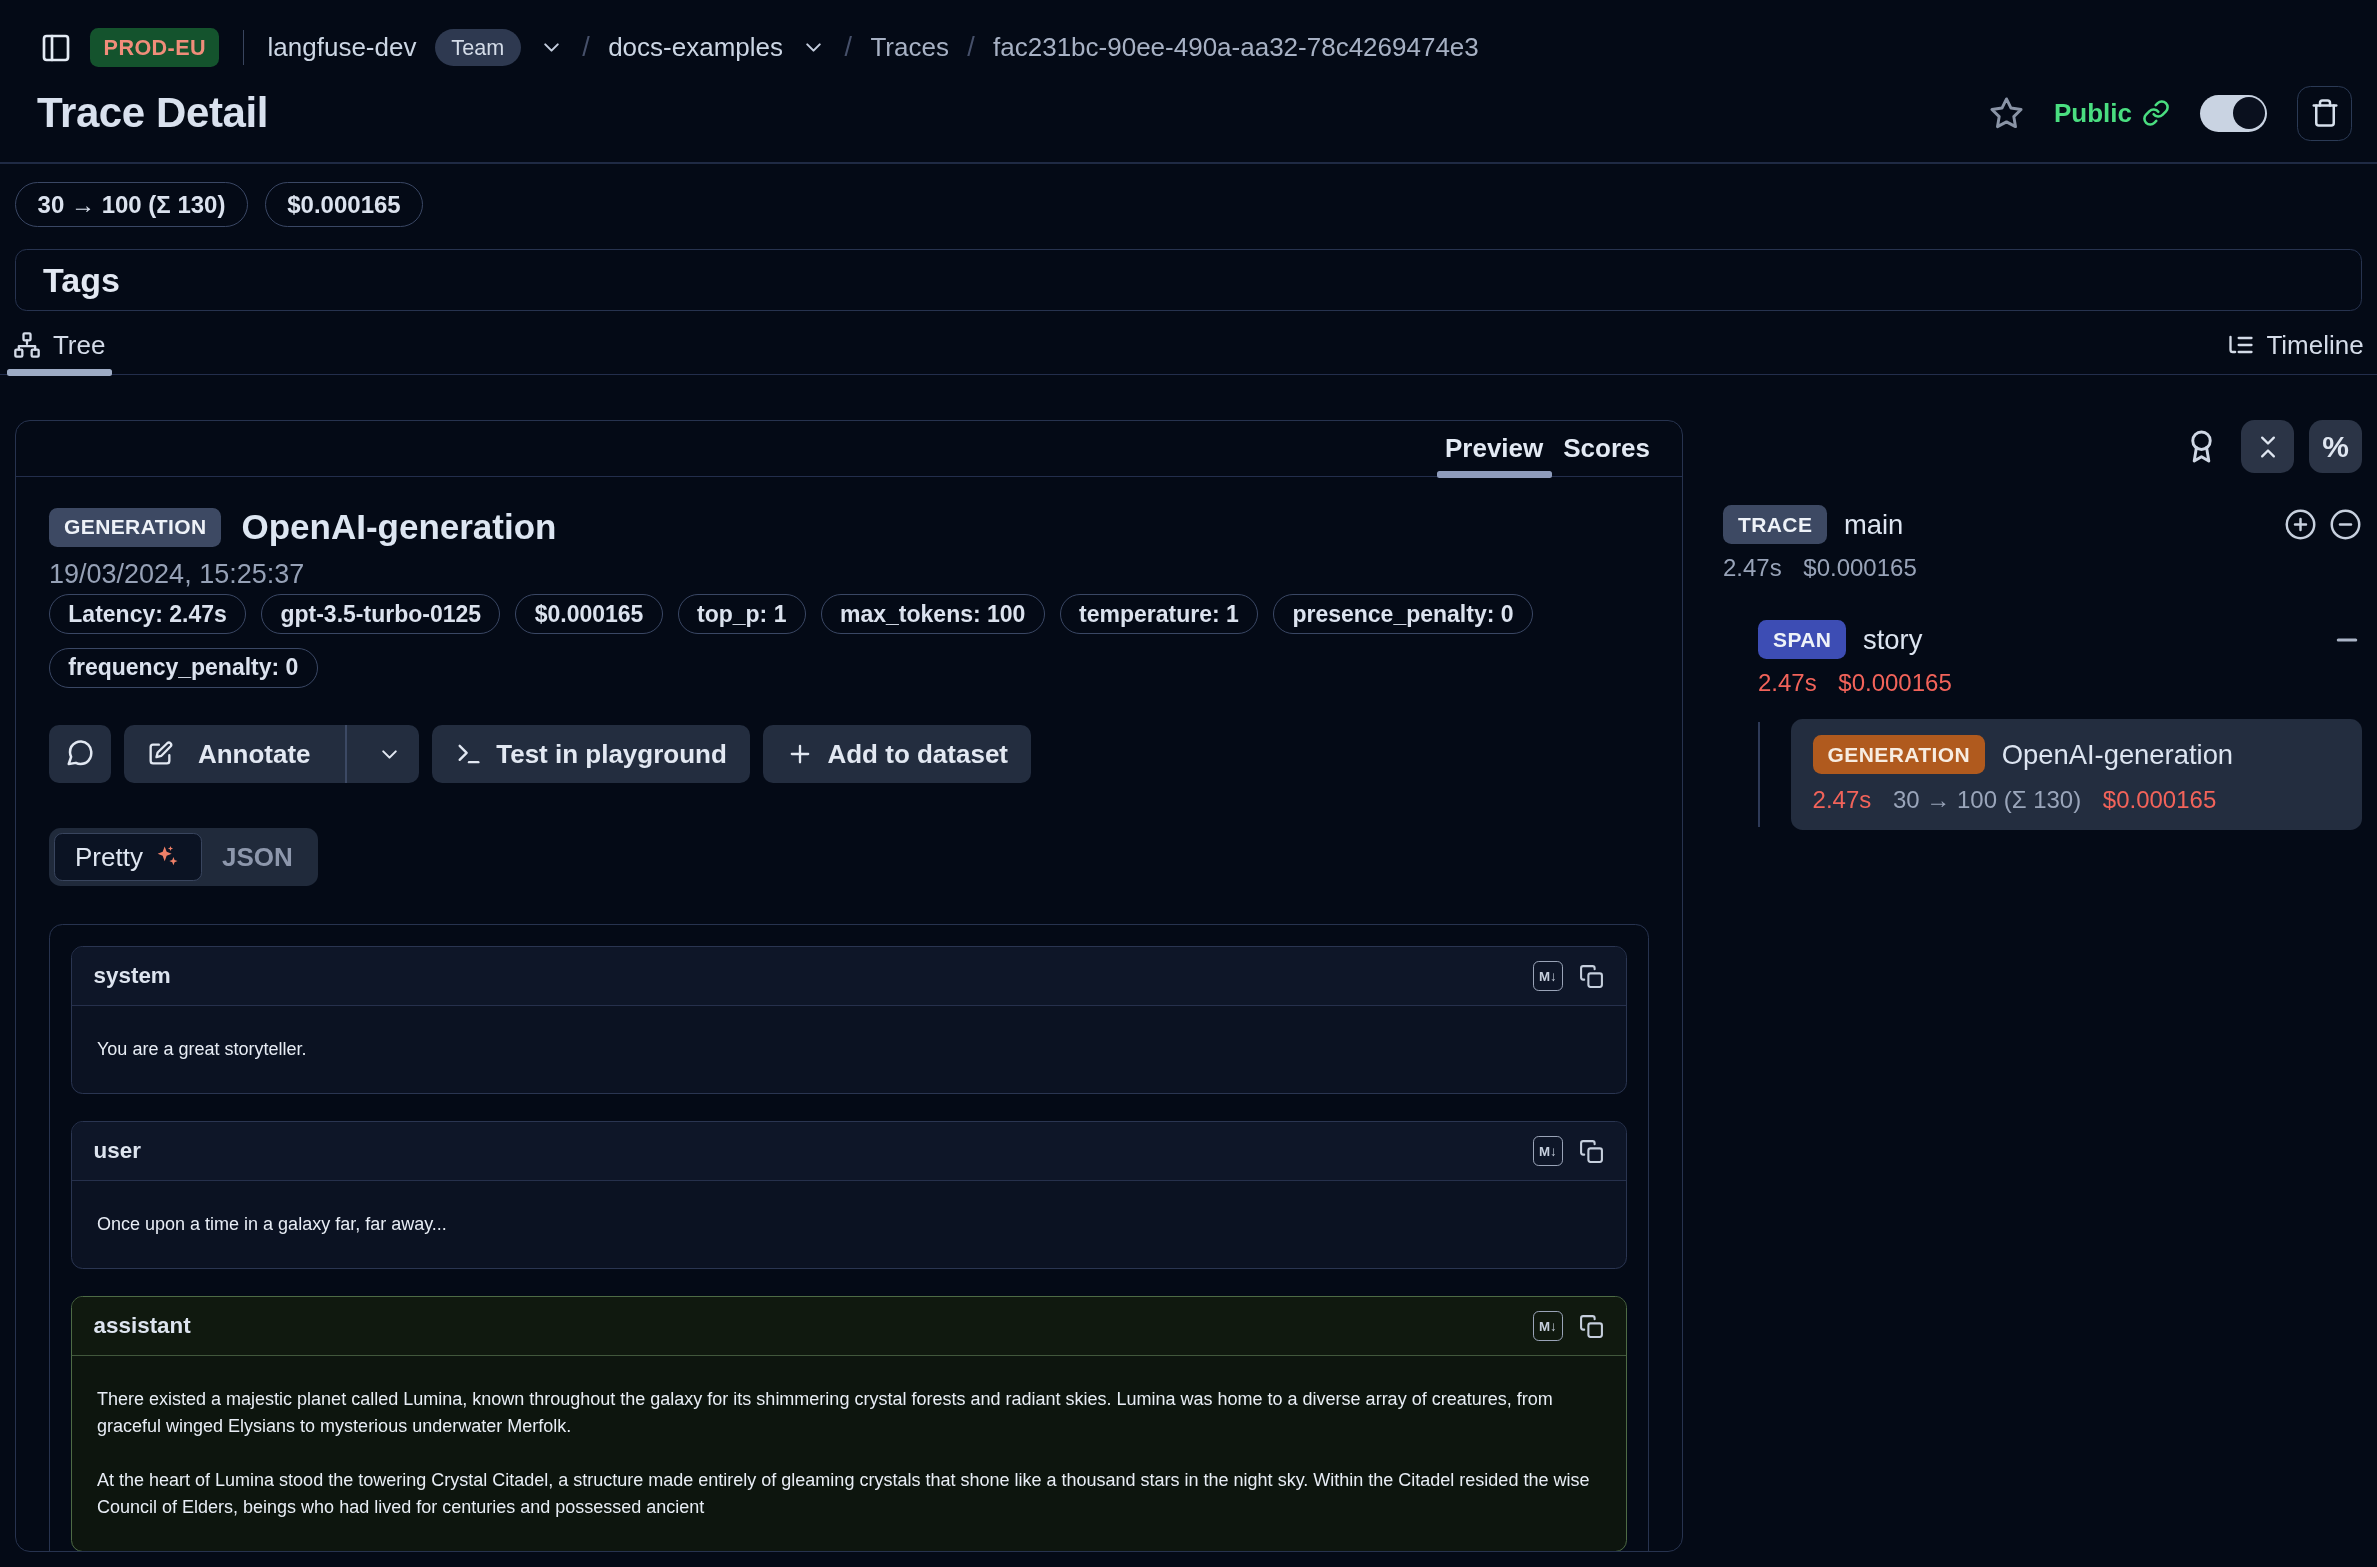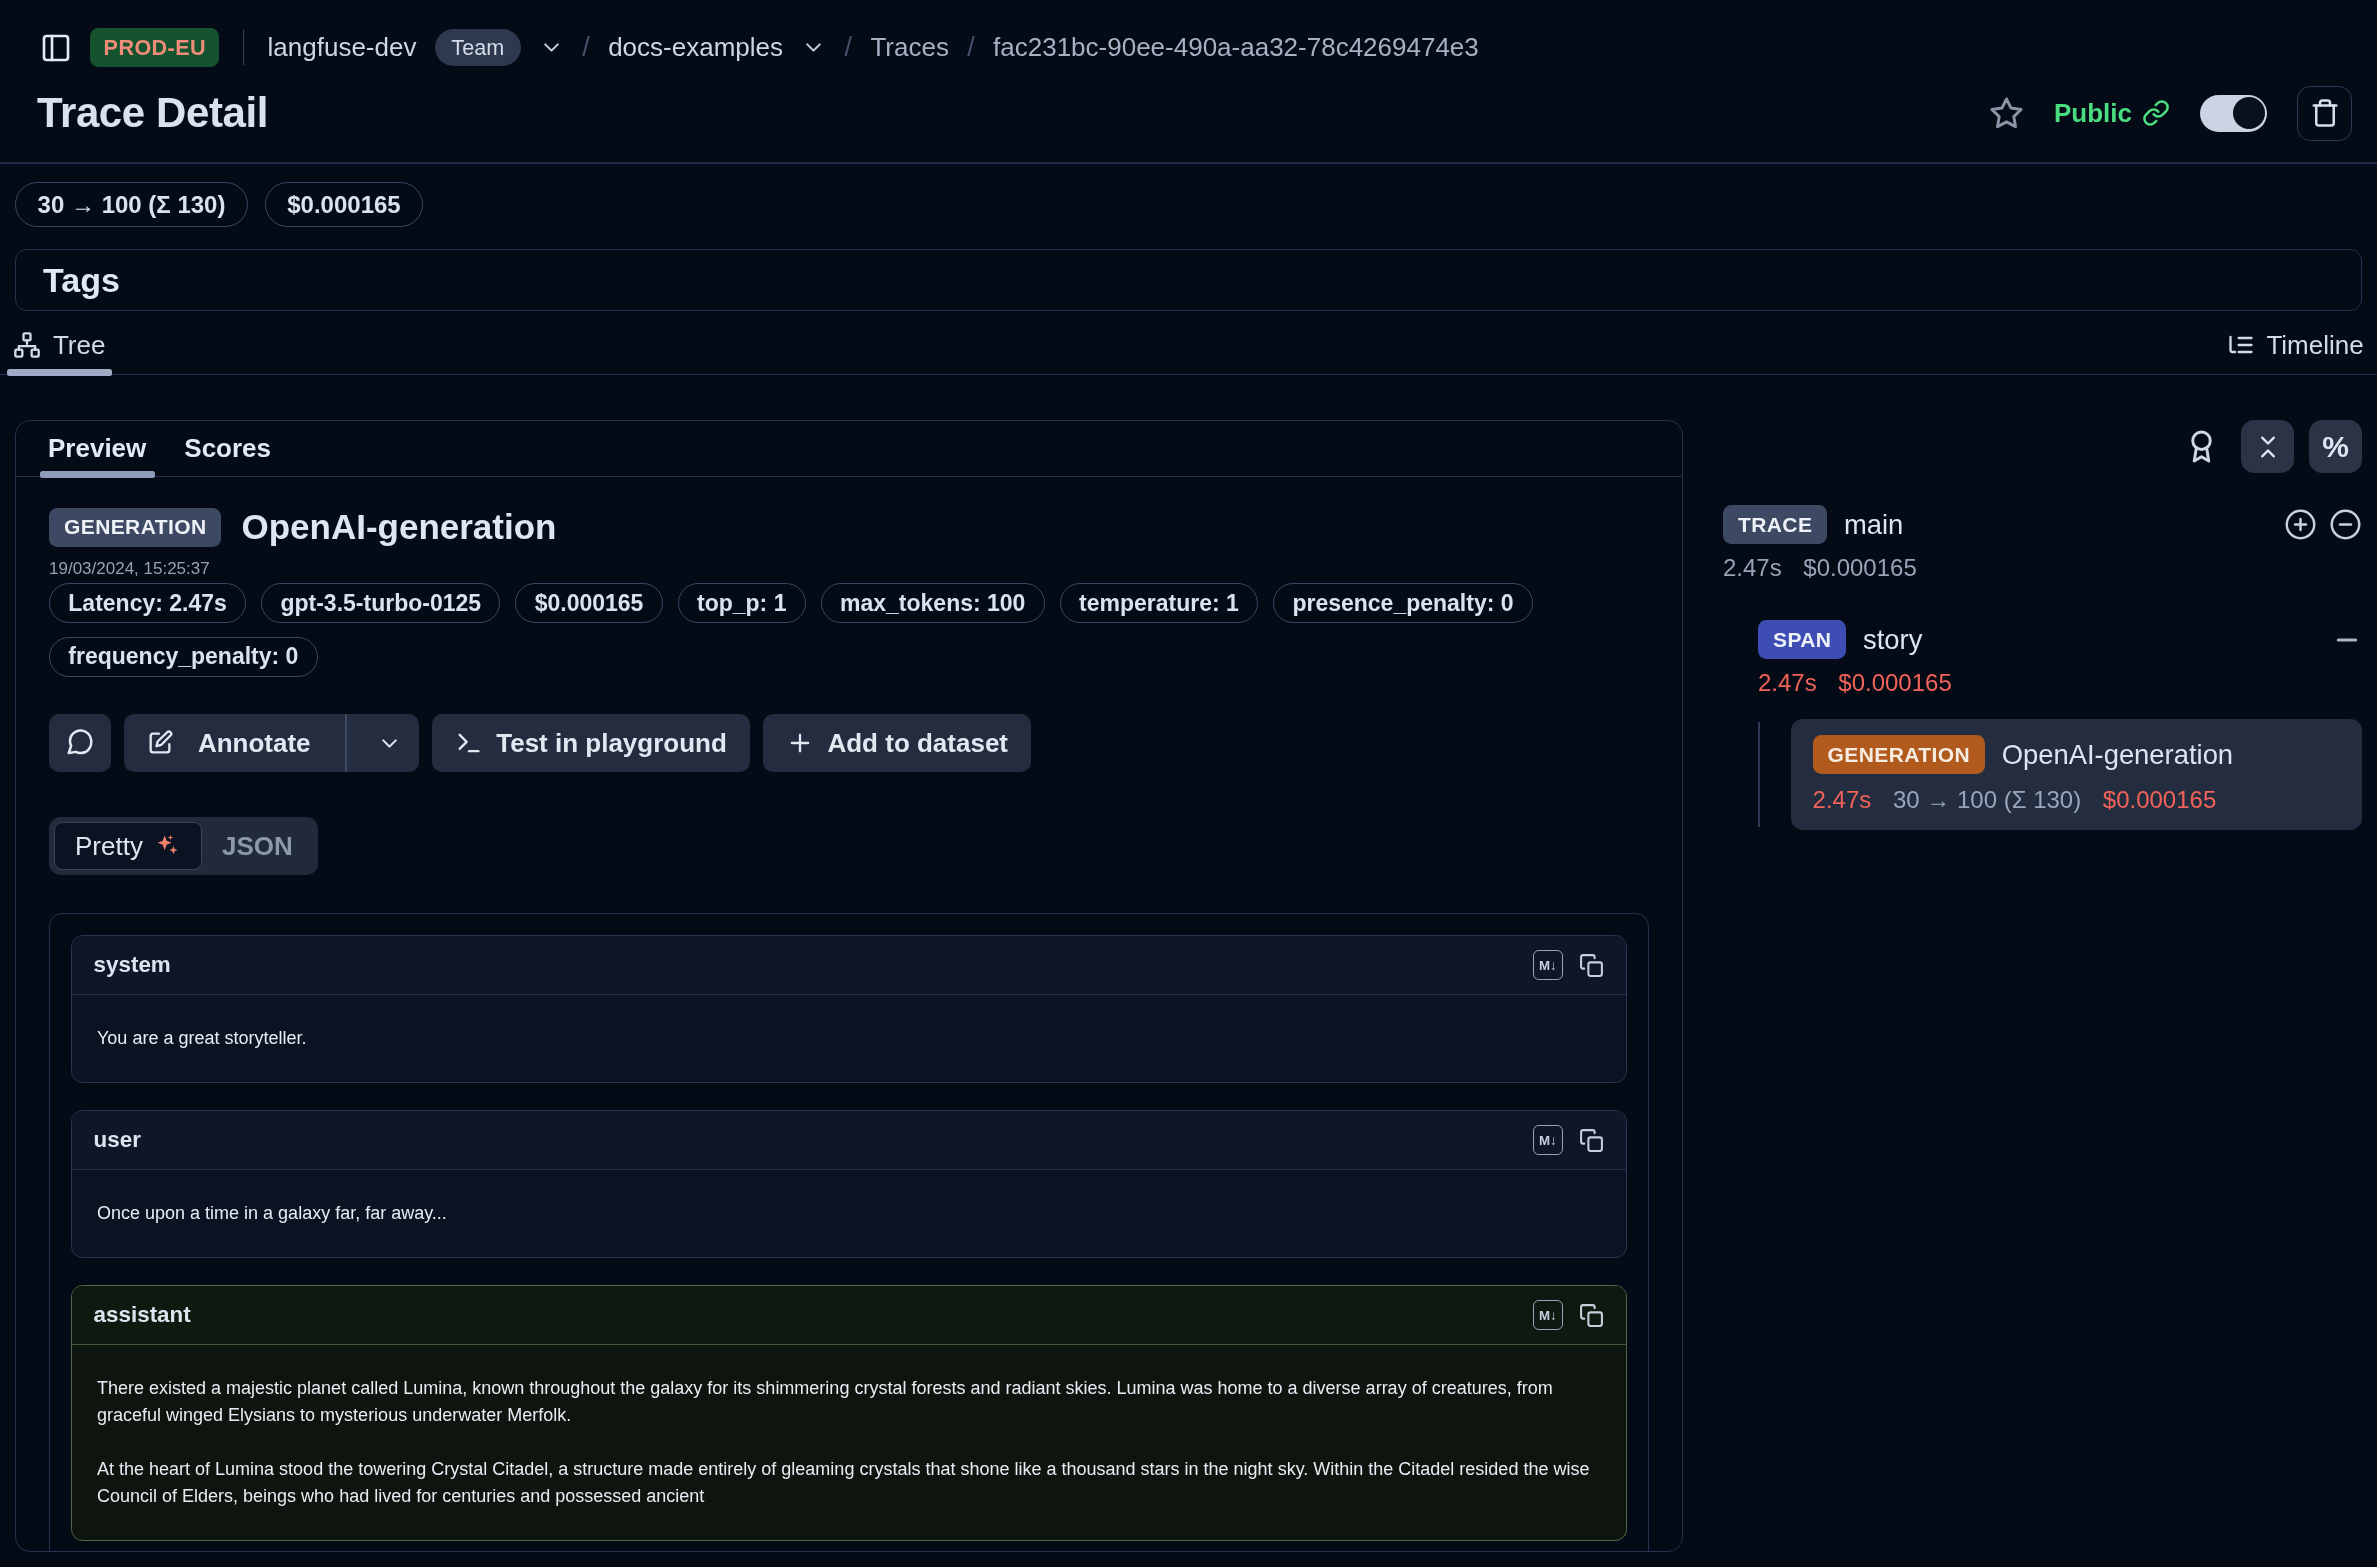--- a/index.html
+++ b/index.html
@@ -59,32 +59,32 @@
   }
   .vtab { display:flex; align-items:center; gap:11.6px; font-size:26px; color:#d4dbe8; padding-bottom:13.3px; position:relative; cursor:pointer; }
   .vtab.active::after { content:""; position:absolute; left:-6.7px; right:-6.7px; bottom:-1.7px; height:6.7px; background:#9dabc4; border-radius:2.5px; }
 
   
   .content { display:flex; gap:40px; padding:45px 15px 0 15px; align-items:flex-start; }
 
   .main-card {
     width:1668px; height:1132px; border:1.7px solid #27334f; border-radius:15px; overflow:hidden;
   }
-  .card-tabs { display:flex; justify-content:flex-start; gap:38px; padding:11.6px 32px 0 32px; border-bottom:1.7px solid #232e4c; }
+  .card-tabs { display:flex; justify-content:flex-end; gap:20px; padding:11.6px 32px 0 32px; border-bottom:1.7px solid #232e4c; }
   .ctab { font-size:26px; font-weight:600; color:#e3eaf4; padding-bottom:12.5px; position:relative; cursor:pointer; }
   .ctab.active::after { content:""; position:absolute; left:-8.3px; right:-8.3px; bottom:-1.7px; height:6.7px; background:#8e9cbc; border-radius:2.5px; }
   .card-body { padding:30px 33px 0 33px; }
 
   .obs-header { display:flex; align-items:center; gap:20px; }
   .type-badge {
     background:#3d4963; color:#eef2f8; font-size:21px; font-weight:700;
     padding:7.5px 15px; border-radius:8.3px; letter-spacing:0.4px;
   }
   .obs-title { font-size:35px; font-weight:700; color:#dde6f2; }
-  .timestamp { margin-top:11.6px; font-size:17px; color:#96a1b6; }
+  .timestamp { margin-top:11.6px; font-size:27px; color:#96a1b6; }
 
   .param-badges { display:flex; flex-wrap:wrap; gap:15px; row-gap:13.3px; margin-top:4px; }
   .param-badges .pill { font-size:23px; padding:5.8px 18.3px; }
 
   .actions-row { display:flex; gap:13.3px; margin-top:37px; }
   .act-btn {
     background:#232d3f; border-radius:10px; height:58px; display:flex; align-items:center;
     gap:13.3px; padding:0 23px; font-size:26px; font-weight:600; color:#e2e8f2; cursor:pointer;
   }
   .act-btn.icon-only { width:62px; padding:0; justify-content:center; }

